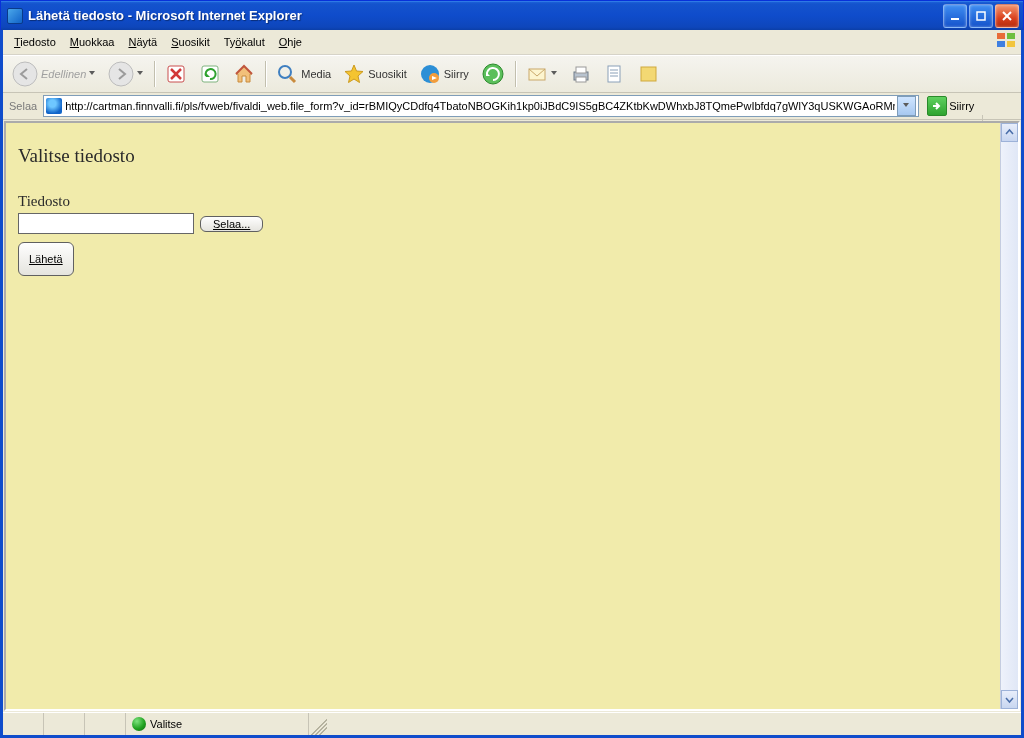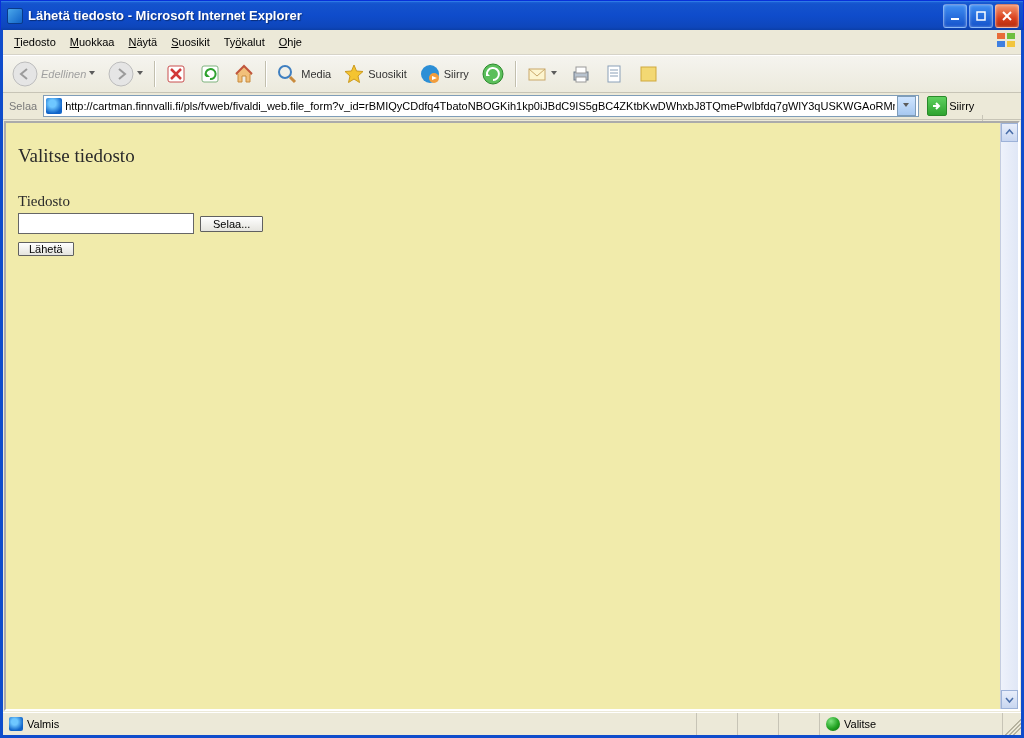--- a/index.html
+++ b/index.html
@@ -217,27 +217,28 @@
   .page .file-row { display:flex; align-items:center; gap:6px; }
   .page input.file-name {
     width: 170px; height: 19px;
     border: 1px solid #666;
     background:#fff;
     font-family: inherit; font-size: 13px;
     padding: 0 2px;
   }
   .page button.selaa, .page button.laheta {
     border: 1px solid #606060;
-    border-radius: 1px;
+    border-radius: 6px;
     background: linear-gradient(to bottom,#fefefe,#e5e4de);
     padding: 1px 12px;
     font-family: Tahoma, Arial; font-size: 11px;
     cursor: default;
-  }
-  .page button.laheta { margin-top: 8px; padding:0 10px;}
+    text-decoration: underline;
+  }
+  .page button.laheta { margin-top: 8px; padding:10px 10px;}
   .scrollbar {
     width: 17px;
     background: linear-gradient(to right,#eef2fb,#e0e7f6);
     border-left:1px solid #c5cde0;
     display:flex;flex-direction:column;justify-content:space-between;
   }
   .scrollbar .sb-btn {
     height:17px;
     background: linear-gradient(to bottom,#e8eefb,#c8d6f0);
     border:1px solid #9db2d8;
@@ -487,24 +488,20 @@
       </div>
       <div class="sb-btn">
         <svg width="9" height="9">
             <path d="M1 3 L4.5 7 L8 3" stroke="#4a6ea9" fill="none" stroke-width="1.5"></path>
           </svg>
       </div>
     </div>
   </div>
 
   <div class="statusbar">
-    <div class="sb-pane sb-stretch">
-      <span class="sb-page-icon"></span>
-      <span>Valmis</span>
-    </div>
     <div class="sb-pane sb-small"></div>
     <div class="sb-pane sb-small"></div>
     <div class="sb-pane sb-small"></div>
     <div class="sb-pane" style="width:170px">
       <span class="sb-globe"></span>
       <span>Valitse</span>
     </div>
     <div class="resize-grip"></div>
   </div>
 

